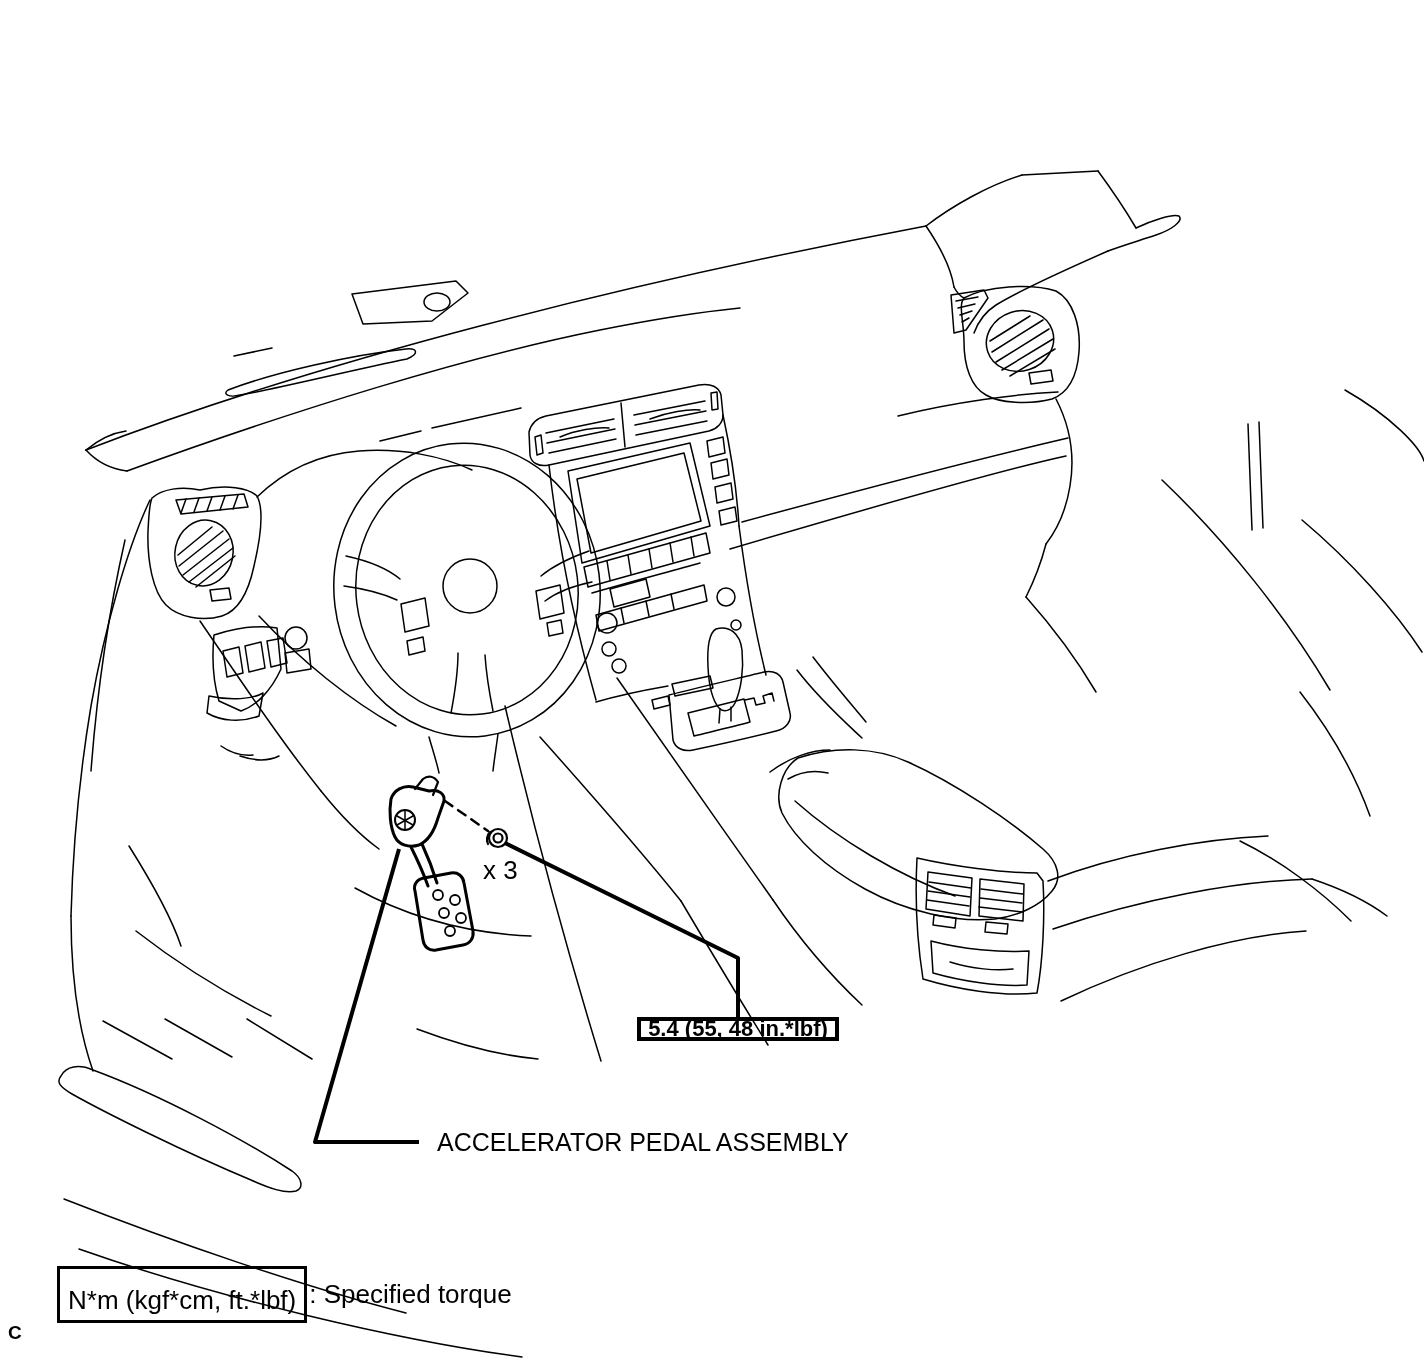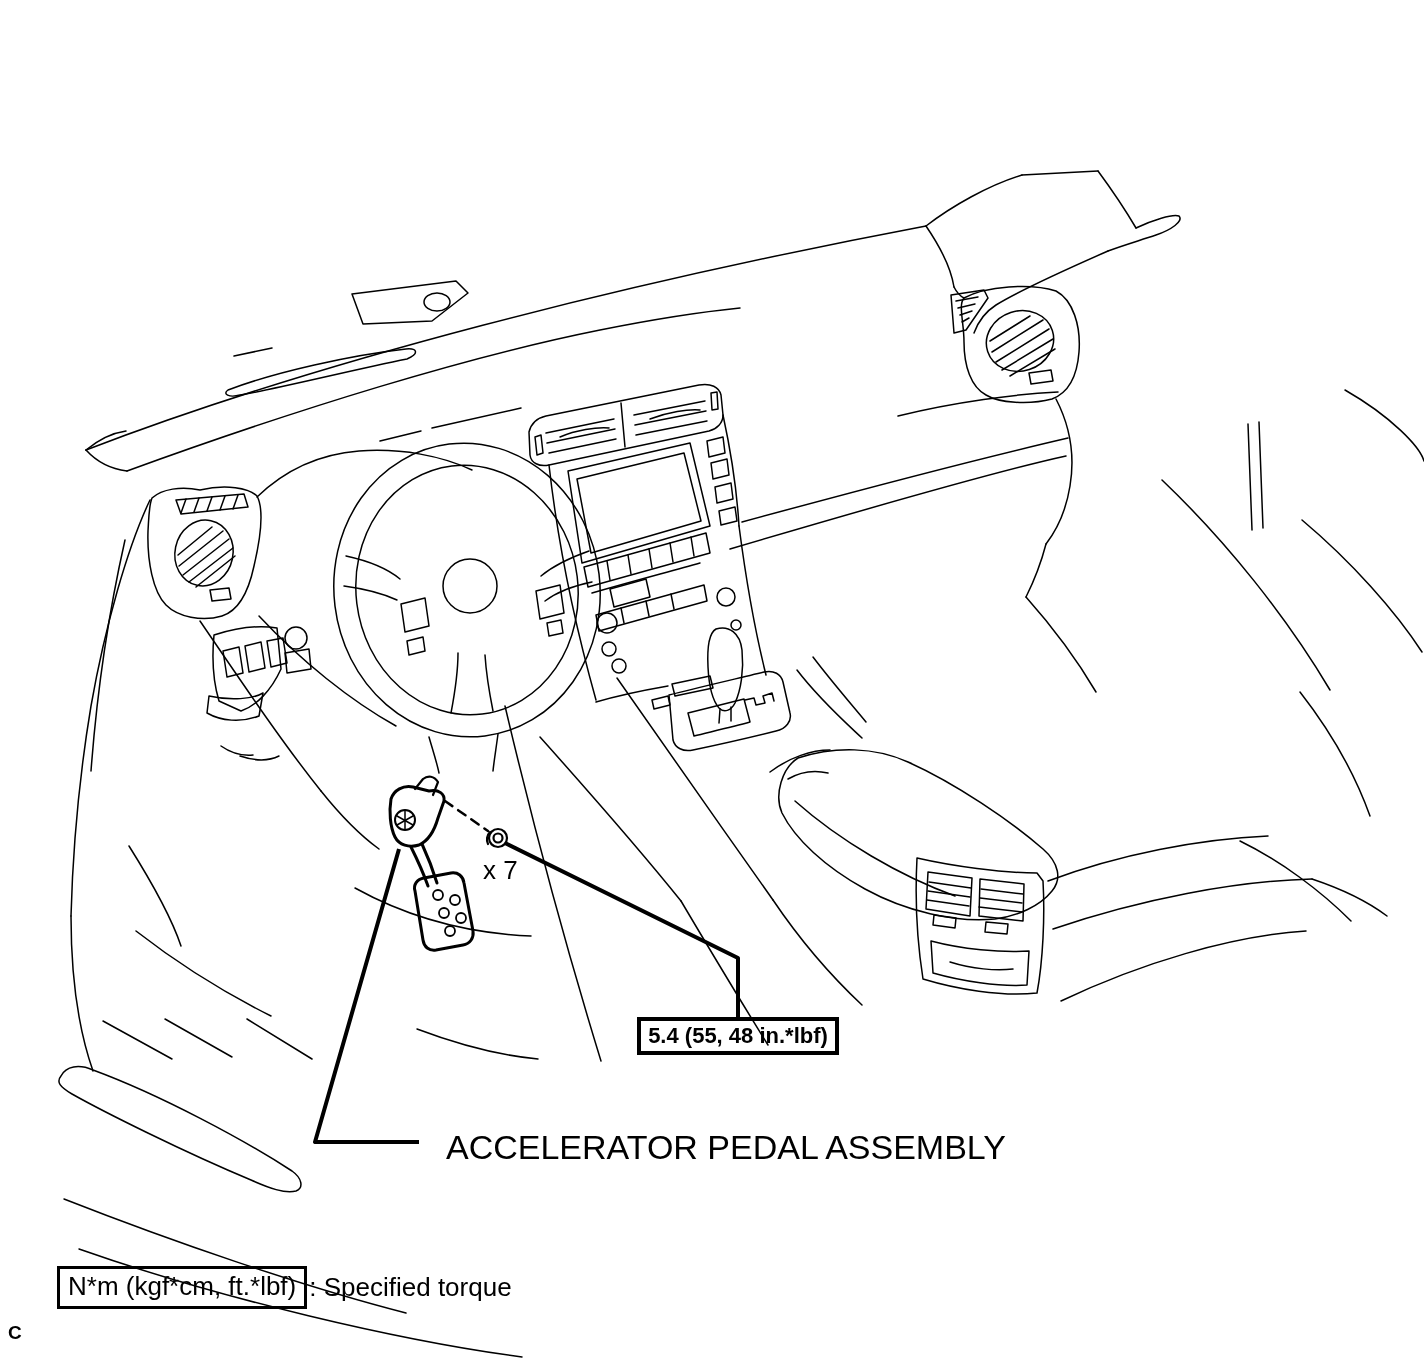--- a/index.html
+++ b/index.html
@@ -7,26 +7,26 @@
          font-family:"Liberation Sans", sans-serif;color:#000;}
   #art{position:absolute;left:0;top:0;width:1424px;height:1361px;}
   #art path, #art ellipse, #art circle, #art line, #art rect{
       fill:none;stroke:#000;stroke-width:1.5;stroke-linejoin:round;stroke-linecap:round;}
   #art .bold3 path, #art .bold3 circle{stroke-width:3;}
   #art .leader path{stroke-width:4;stroke-linecap:butt;}
   #art .dash path{stroke-width:2.5;stroke-dasharray:9 7;}
   #art .bolt circle, #art .bolt path{stroke-width:2.2;}
   .lbl{position:absolute;white-space:nowrap;}
   #x2-label{left:483px;top:855px;font-size:26px;}
-  #torque-box{left:637px;top:1017px;width:202px;height:38px;border:4px solid #000;
+  #torque-box{left:637px;top:1017px;width:202px;height:24px;border:4px solid #000;
       box-sizing:border-box;display:flex;align-items:center;justify-content:center;
       font-size:22px;font-weight:bold;}
-  #part-label{left:446px;top:1128px;font-size:34px;}
+  #part-label{left:437px;top:1128px;font-size:25px;}
   #legend{left:57px;top:1266px;display:flex;align-items:center;font-size:26px;}
-  #legend-box{border:3px solid #000;padding:2px 8px 4px 8px;}
+  #legend-box{border:3px solid #000;padding:16px 8px 4px 8px;}
   #legend-suffix{margin-left:2px;}
   #page-marker{left:8px;top:1322px;font-size:19px;font-weight:bold;}
 </style>
 </head>
 <body>
 
 <div id="stage">
 
   <svg id="art" viewBox="0 0 1424 1361">
 
@@ -280,21 +280,21 @@
 
     <g class="leader">
       <path d="M505,843 L738,958 L738,1018"></path>
     </g>
 
     <g class="leader">
       <path d="M399,849 L315,1142 L419,1142"></path>
     </g>
   </svg>
 
-  <div class="lbl" id="x2-label">x 7</div>
+  <div class="lbl" id="x2-label">x 3</div>
 
   <div class="lbl" id="torque-box">5.4 (55, 48 in.*lbf)</div>
 
   <div class="lbl" id="part-label">ACCELERATOR PEDAL ASSEMBLY</div>
 
   <div class="lbl" id="legend">
     <span id="legend-box">N*m (kgf*cm, ft.*lbf)</span>
     <span id="legend-suffix">: Specified torque</span>
   </div>
 

